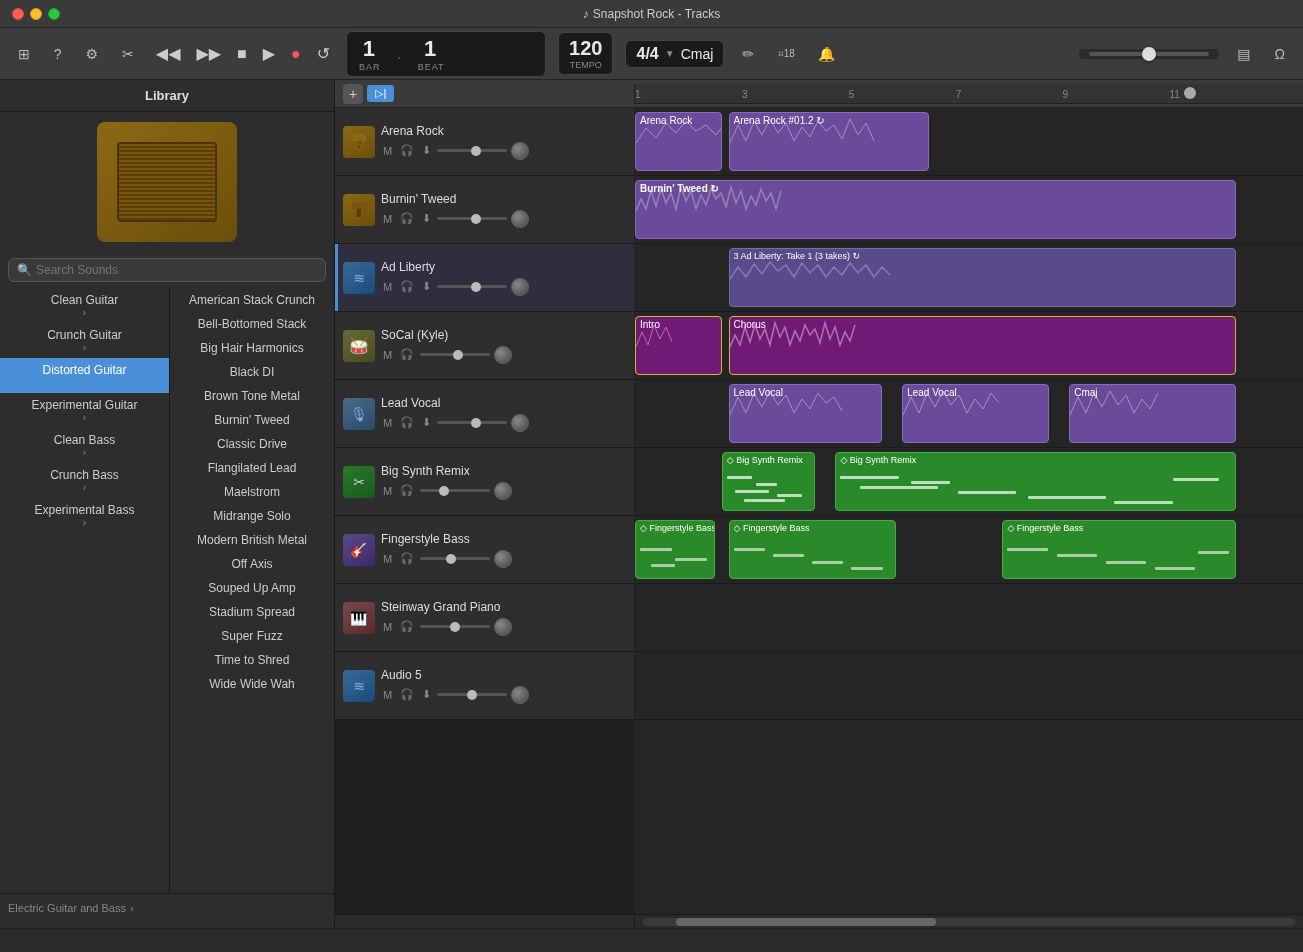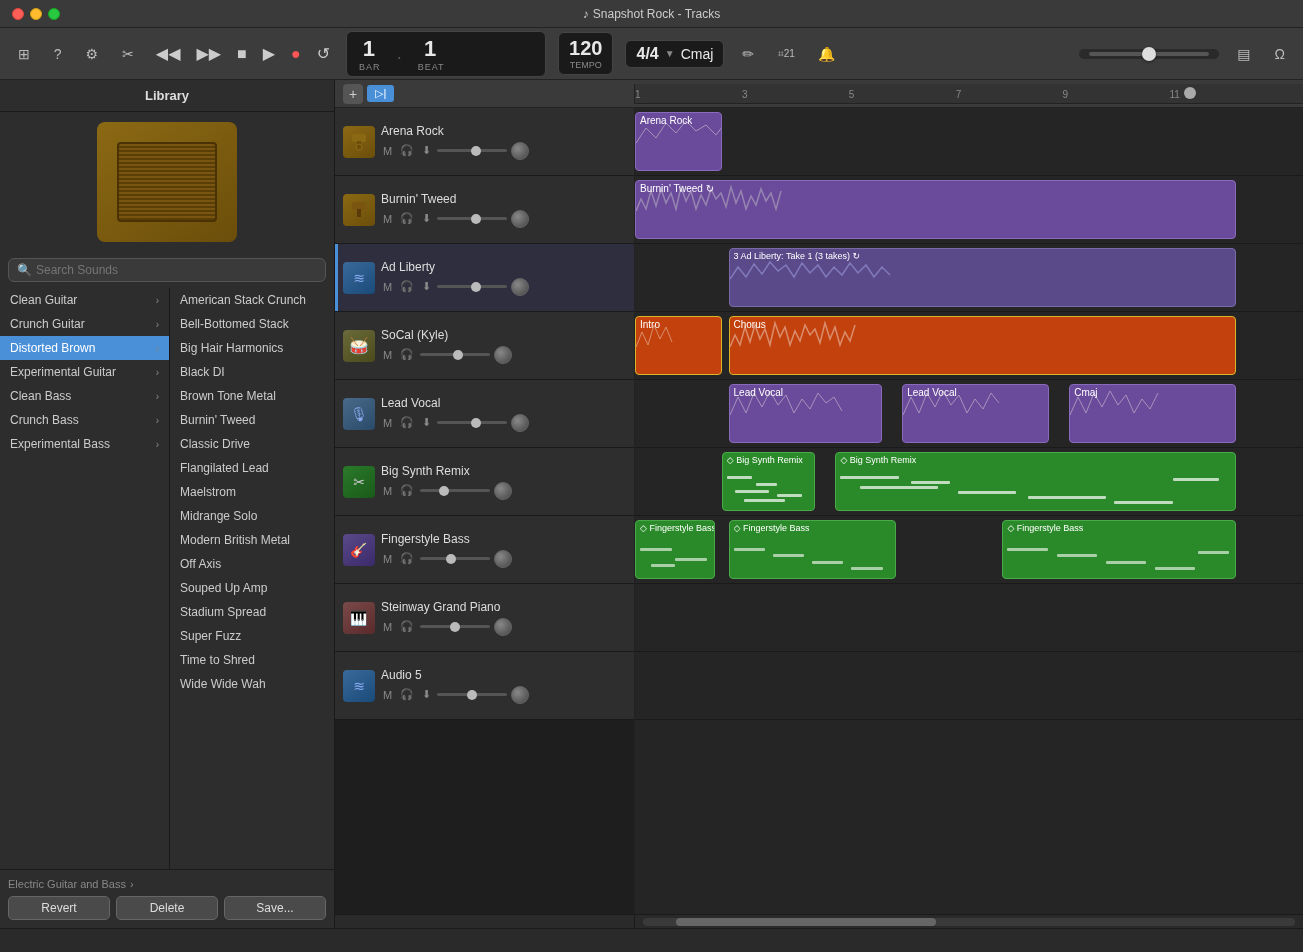--- a/index.html
+++ b/index.html
@@ -239,20 +239,21 @@
       overflow-y: auto;
     }
     .lib-item {
       padding: 5px 10px;
       font-size: 12px;
       color: #ccc;
       cursor: pointer;
       display: flex;
       align-items: center;
       justify-content: space-between;
+      flex-direction: column;
     }
     .lib-item.selected { background: #4a90d9; color: white; }
     .lib-item .chevron { color: #888; font-size: 10px; }
 
     .library-footer {
       border-top: 1px solid #1a1a1a;
       padding: 8px;
     }
     .lib-footer-label {
       font-size: 11px;
@@ -454,21 +455,21 @@
       top: 4px;
       bottom: 4px;
       border-radius: 4px;
       overflow: hidden;
       font-size: 10px;
       font-weight: 500;
       padding: 2px 4px;
     }
 
     .region.purple { background: #6a4a9a; border: 1px solid #8a6aba; color: #ddd; }
-    .region.yellow { background: #c2410c; border: 1px solid #d8b62a; color: #fff; }
+    .region.yellow { background: #701a75; border: 1px solid #d8b62a; color: #fff; }
     .region.green { background: #2a8a2a; border: 1px solid #4aaa4a; color: #ddd; }
     .region.blue-purple { background: #5a4a8a; border: 1px solid #7a6aaa; color: #ddd; }
 
     .region-label {
       position: absolute;
       top: 2px;
       left: 4px;
       font-size: 10px;
       color: #fff;
       white-space: nowrap;
@@ -610,21 +611,21 @@
     <div class="tempo-label">TEMPO</div>
   </div>
 
   <div class="time-sig">
     <span class="time-sig-val">4/4</span>
     <span style="color:#888; font-size:10px;">▼</span>
     <span class="key-val">Cmaj</span>
   </div>
 
   <button class="toolbar-btn">✏</button>
-  <button class="toolbar-btn" style="font-size:10px;">⌗21</button>
+  <button class="toolbar-btn" style="font-size:10px;">⌗18</button>
   <button class="toolbar-btn">🔔</button>
 
   <div class="spacer"></div>
 
   <div class="volume-slider-container">
     <div class="volume-track">
       <div class="volume-thumb"></div>
     </div>
   </div>
 
@@ -653,21 +654,21 @@
       <div class="lib-col1">
         <div class="lib-item">
           <span>Clean Guitar</span>
           <span class="chevron">›</span>
         </div>
         <div class="lib-item">
           <span>Crunch Guitar</span>
           <span class="chevron">›</span>
         </div>
         <div class="lib-item selected">
-          <span>Distorted Brown</span>
+          <span>Distorted Guitar</span>
           <span class="chevron">›</span>
         </div>
         <div class="lib-item">
           <span>Experimental Guitar</span>
           <span class="chevron">›</span>
         </div>
         <div class="lib-item">
           <span>Clean Bass</span>
           <span class="chevron">›</span>
         </div>
@@ -733,25 +734,20 @@
         <div class="lib-item">
             <span>Wide Wide Wah</span>
           </div>
       </div>
     </div>
 
     <div class="library-footer">
       <div class="lib-footer-label">
         <span>Electric Guitar and Bass</span>
         <span style="color:#888;">›</span>
-      </div>
-      <div class="lib-footer-btns">
-        <button class="lib-btn">Revert</button>
-        <button class="lib-btn">Delete</button>
-        <button class="lib-btn">Save...</button>
       </div>
     </div>
   </div>
 
   <div class="tracks-area">
 
     <div class="tracks-header-row">
       <div class="tracks-list-header">
         <button class="add-track-btn">+</button>
         <button class="smart-controls-btn">
@@ -949,25 +945,31 @@
 
         <div class="timeline-track-row">
 
           <div class="region purple" style="left:0%; width:13%;">
             <div class="region-label">Arena Rock</div>
             <svg width="100%" height="100%" style="position:absolute;top:0;left:0;opacity:0.5;">
               <polyline points="0,30 10,15 20,25 30,10 40,20 50,8 60,18 70,12 80,22 90,9 100,18 110,14 120,25 130,10 140,20" stroke="#ddd" stroke-width="1" fill="none"></polyline>
             </svg>
           </div>
 
+          <div class="region purple" style="left:14%; width:30%;">
+            <div class="region-label">Arena Rock #01.2 ↻</div>
+            <svg width="100%" height="100%" style="position:absolute;top:0;left:0;opacity:0.5;">
+              <polyline points="0,30 8,12 16,28 24,8 32,22 40,6 48,20 56,10 64,28 72,14 80,24 88,8 96,18 104,12 112,26 120,6 128,22 136,10 144,28" stroke="#ddd" stroke-width="1" fill="none"></polyline>
+            </svg>
+          </div>
 
         </div>
 
         <div class="timeline-track-row">
-          <div class="region purple" style="left:0%; width:90%;">
+          <div class="region purple" style="left:0%; width:90%;font-weight:bold;">
             <div class="region-label">Burnin' Tweed ↻</div>
             <svg width="100%" height="100%" style="position:absolute;top:0;left:0;opacity:0.45;">
               <polyline points="0,30 5,18 10,28 15,10 20,25 25,8 30,22 35,12 40,28 45,6 50,20 55,10 60,28 65,14 70,24 75,8 80,18 85,12 90,26 95,6 100,22 105,10 110,28 115,15 120,24 125,8 130,20 135,12 140,28 145,10" stroke="#ccc" stroke-width="1.5" fill="none"></polyline>
             </svg>
           </div>
         </div>
 
         <div class="timeline-track-row">
           <div class="region blue-purple" style="left:14%; width:76%;">
             <div class="region-label" style="font-size:9px;">3  Ad Liberty: Take 1 (3 takes) ↻</div>

